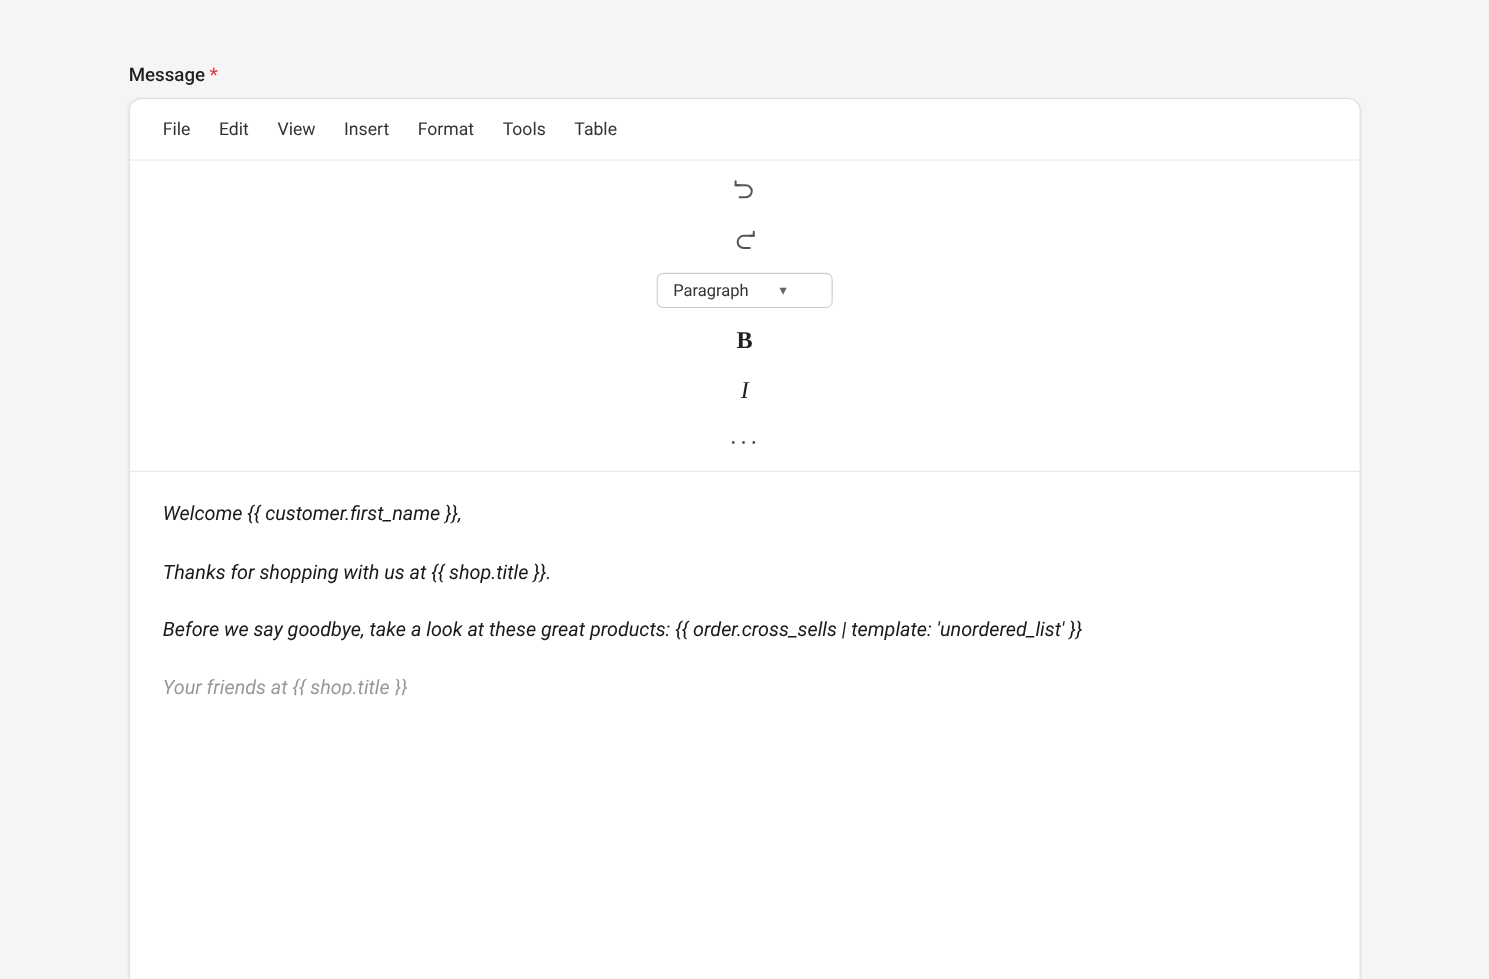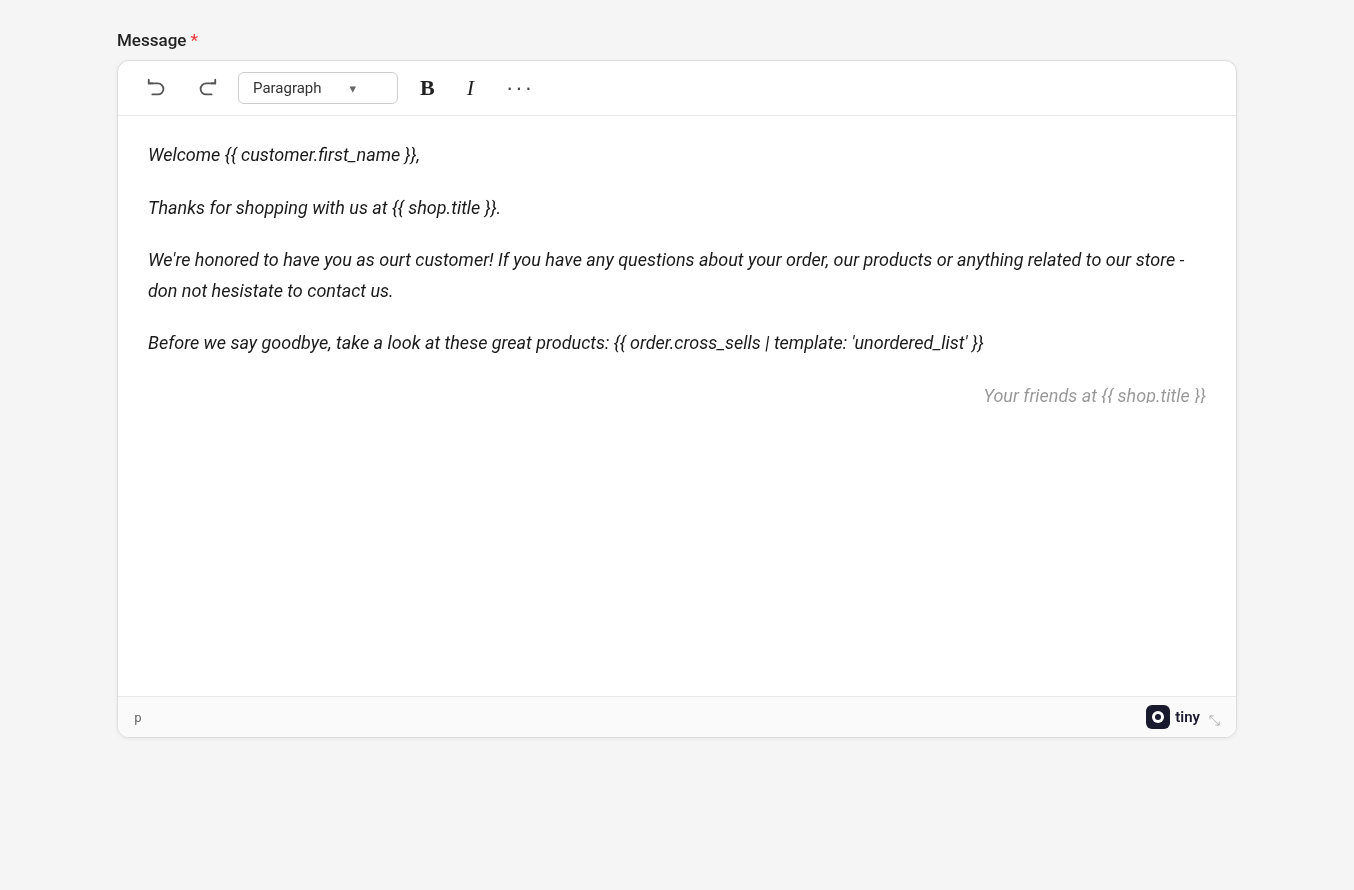--- a/index.html
+++ b/index.html
@@ -24,20 +24,21 @@
     }
 
     .field-label {
       font-size: 17px;
       font-weight: 500;
       color: #222;
       margin-bottom: 10px;
       display: flex;
       align-items: center;
       gap: 4px;
+      margin-top: 29px;
     }
 
     .field-label .required-star {
       color: #e53e3e;
       font-size: 17px;
     }
 
     .editor-wrapper {
       background: #fff;
       border: 1px solid #ddd;
@@ -64,20 +65,21 @@
       user-select: none;
     }
 
     
     .toolbar {
       display: flex;
       align-items: center;
       padding: 10px 20px;
       border-bottom: 1px solid #e8e8e8;
       gap: 12px;
+      flex-direction: column;
     }
 
     .toolbar-btn {
       background: none;
       border: none;
       cursor: pointer;
       padding: 6px 8px;
       border-radius: 4px;
       display: flex;
       align-items: center;
@@ -229,20 +231,29 @@
 
 <div class="outer-container">
 
   <div class="field-label">
     <span>Message</span>
     <span class="required-star">*</span>
   </div>
 
   <div class="editor-wrapper">
 
+    <div class="menu-bar">
+      <span class="menu-item">File</span>
+      <span class="menu-item">Edit</span>
+      <span class="menu-item">View</span>
+      <span class="menu-item">Insert</span>
+      <span class="menu-item">Format</span>
+      <span class="menu-item">Tools</span>
+      <span class="menu-item">Table</span>
+    </div>
 
     <div class="toolbar">
 
       <button class="toolbar-btn" title="Undo">
         <svg viewBox="0 0 24 24">
           <path d="M3 7h10a6 6 0 0 1 0 12H7" stroke="#555" stroke-width="2" stroke-linecap="round"></path>
           <polyline points="3,3 3,7 7,7" stroke="#555" stroke-width="2" stroke-linecap="round" stroke-linejoin="round" fill="none"></polyline>
         </svg>
       </button>
 
@@ -267,23 +278,22 @@
       </button>
 
       <button class="toolbar-more" title="More">
         <span>···</span>
       </button>
     </div>
 
     <div class="content-area" contenteditable="true" style="">
       <p>Welcome {{ customer.first_name }},</p>
       <p>Thanks for shopping with us at {{ shop.title }}.</p>
-      <p>We're honored to have you as ourt customer! If you have any questions about your order, our products or anything related to our store - don not hesistate to contact us.</p>
       <p>Before we say goodbye, take a look at these great products: {{ order.cross_sells | template: 'unordered_list' }}</p>
-      <p style="opacity:0.45; overflow:hidden; max-height:1.2em;text-align:right;">Your friends at {{ shop.title }}</p>
+      <p style="opacity:0.45; overflow:hidden; max-height:1.2em;">Your friends at {{ shop.title }}</p>
     </div>
 
     <div class="status-bar">
       <span class="status-bar-left">p</span>
       <div class="status-bar-right">
         <div class="tiny-logo">
           <div class="tiny-logo-icon">
             <svg width="14" height="14" viewBox="0 0 14 14">
               <circle cx="7" cy="7" r="6" fill="#fff"></circle>
               <circle cx="7" cy="7" r="3" fill="#1a1a2e"></circle>

